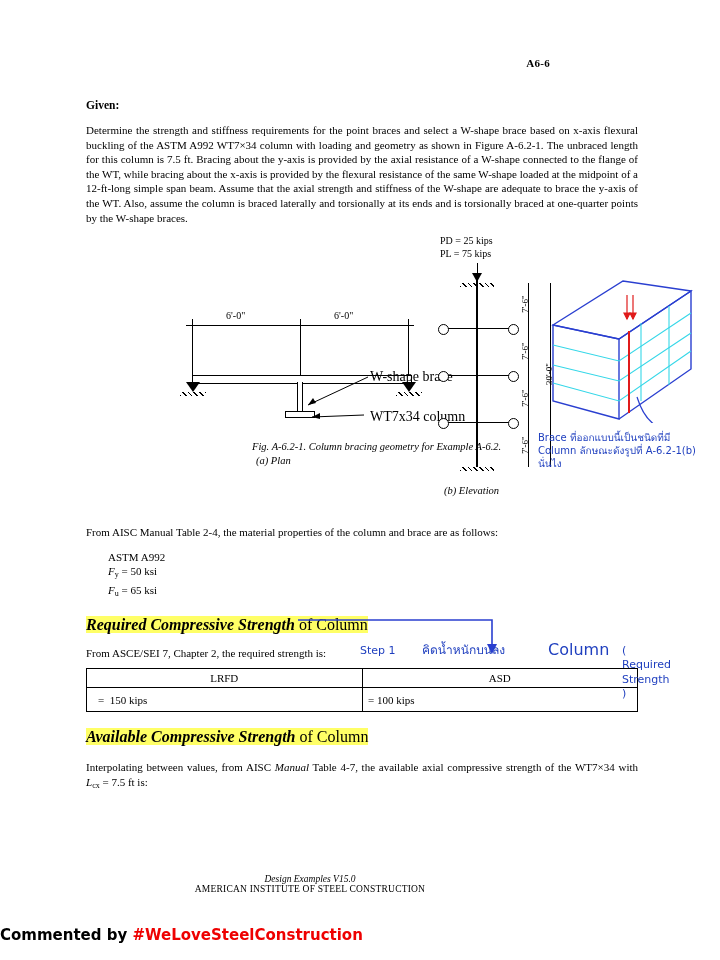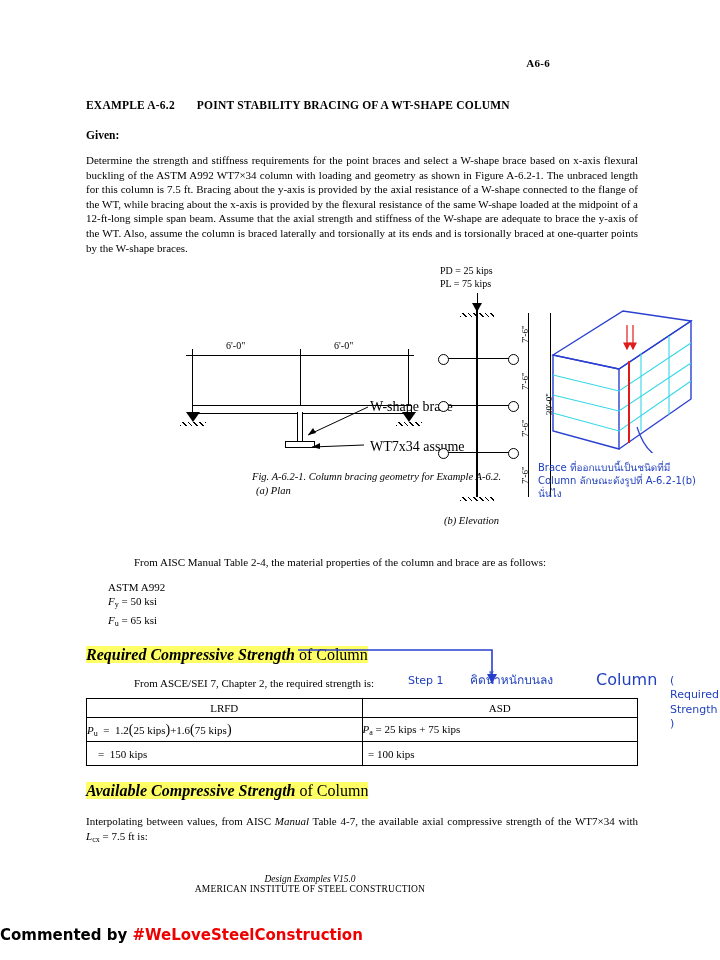--- a/index.html
+++ b/index.html
@@ -57,21 +57,21 @@
   .vdim{position:absolute;width:1px;background:#000;}
   .vdimtxt{position:absolute;font-size:9px;transform:rotate(-90deg);transform-origin:center;white-space:nowrap;}
   
   .sketch{position:absolute;left:455px;top:40px;width:160px;height:150px;}
   
   .hand{
     font-family:"DejaVu Sans", sans-serif;
     color:#1f3fbf;font-size:10px;
   }
   
-  .blk{font-size:11px;line-height:14.6px;margin-left:48px;}
+  .blk{font-size:11px;line-height:14.6px;}
   .indent{margin-left:22px;}
   .hl{background:#ffff66;font-style:italic;font-weight:bold;}
   .hl-plain{font-style:normal;font-weight:normal;}
   table.lrfd{
     border-collapse:collapse;width:552px;font-size:11px;margin-top:8px;
   }
   table.lrfd th,table.lrfd td{
     border:1px solid #000;padding:3px 0;font-weight:normal;
   }
   table.lrfd th{text-align:center;}
@@ -91,23 +91,20 @@
 </style>
 </head>
 <body>
 
 <div class="page">
 
   <div class="pagenum">A6-6</div>
 
   <div class="content">
 
-    <div class="ex-title">
-      <span>EXAMPLE A-6.2</span><span class="tabgap"></span><span>POINT STABILITY BRACING OF A WT-SHAPE COLUMN</span>
-    </div>
 
     <div class="label-bold">Given:</div>
 
     <div class="para">Determine the strength and stiffness requirements for the point braces and select a W-shape brace based on x-axis flexural buckling of the ASTM A992 WT7×34 column with loading and geometry as shown in Figure A-6.2-1. The unbraced length for this column is 7.5 ft. Bracing about the y-axis is provided by the axial resistance of a W-shape connected to the flange of the WT, while bracing about the x-axis is provided by the flexural resistance of the same W-shape loaded at the midpoint of a 12-ft-long simple span beam. Assume that the axial strength and stiffness of the W-shape are adequate to brace the y-axis of the WT. Also, assume the column is braced laterally and torsionally at its ends and is torsionally braced at one-quarter points by the W-shape braces.</div>
 
     <div class="fig-wrap">
 
       <div class="plan">
 
         <div class="dimline"></div>
@@ -130,21 +127,21 @@
         <div class="sup" style="left:216px;top:69px;"></div>
         <div class="hatch" style="left:210px;top:79px;width:26px;"></div>
 
         <svg style="position:absolute;left:120px;top:40px;width:120px;height:70px;">
           <line x1="2" y1="52" x2="62" y2="24" stroke="#000" stroke-width="1"></line>
           <polygon points="2,52 10,50 7,45" fill="#000"></polygon>
           <line x1="6" y1="64" x2="58" y2="62" stroke="#000" stroke-width="1"></line>
           <polygon points="6,64 14,60 14,66" fill="#000"></polygon>
         </svg>
         <div class="calltxt" style="left:184px;top:56px;">W-shape brace</div>
-        <div class="calltxt" style="left:184px;top:96px;">WT7x34 assume</div>
+        <div class="calltxt" style="left:184px;top:96px;">WT7x34 column</div>
 
         <div class="caption" style="left:70px;top:142px;">(a) Plan</div>
       </div>
 
       <div class="elev">
         <div class="loadtxt" style="left:24px;top:-8px;">
           <span>PD = 25 kips</span>
         </div>
         <div class="loadtxt" style="left:24px;top:5px;">
           <span>PL = 75 kips</span>
@@ -244,24 +241,20 @@
 
     <table class="lrfd">
       <thead>
         <tr>
           <th style="width:50%;">LRFD</th>
           <th style="width:50%;">ASD</th>
         </tr>
       </thead>
       <tbody>
         <tr>
-          <td><span style="font-style:italic;">P</span><span class="sub">u</span> &nbsp;= &nbsp;1.2<span style="font-size:14px;">(</span>25 kips<span style="font-size:14px;">)</span>+1.6<span style="font-size:14px;">(</span>75 kips<span style="font-size:14px;">)</span></td>
-          <td><span style="font-style:italic;">P</span><span class="sub">a</span> = 25 kips + 75 kips</td>
-        </tr>
-        <tr>
           <td>&nbsp;&nbsp;&nbsp;&nbsp;= &nbsp;150 kips</td>
           <td>&nbsp;&nbsp;= 100 kips</td>
         </tr>
       </tbody>
     </table>
 
     <div style="margin-top:16px;">
       <span class="hl">Available Compressive Strength</span><span class="hl hl-plain"> of Column</span>
     </div>
 

